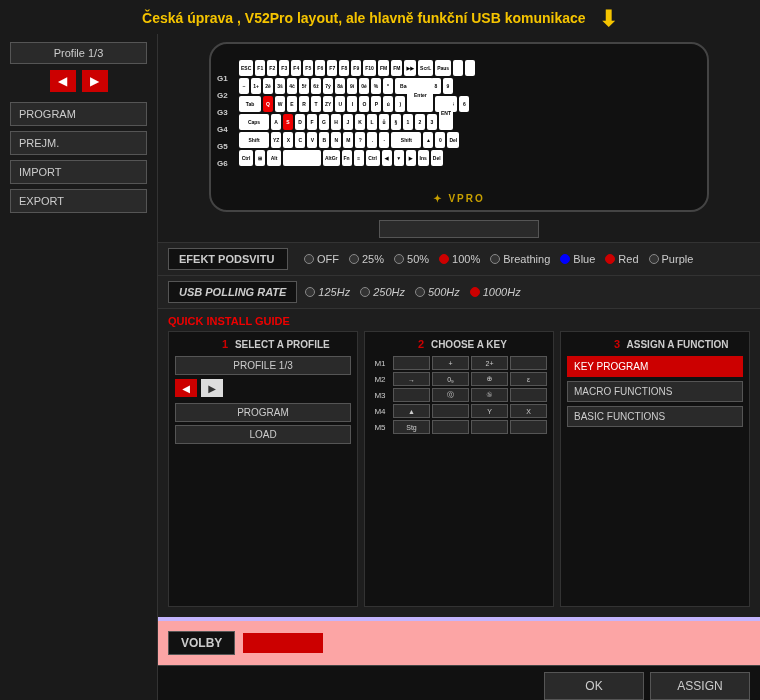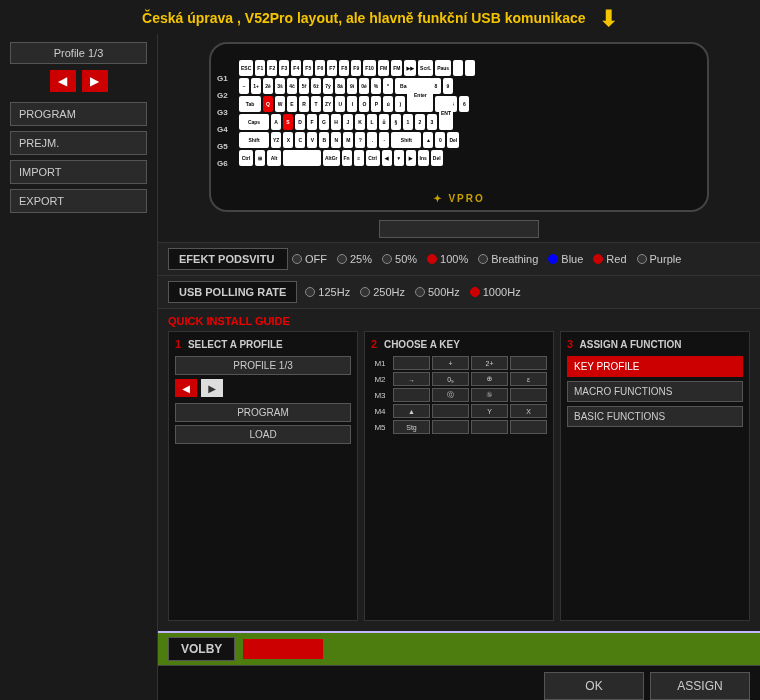--- a/index.html
+++ b/index.html
@@ -228,21 +228,21 @@
     }
 
     
     .effect-row {
       display: flex;
       align-items: center;
       padding: 5px 10px;
       background: #222;
       border-top: 1px solid #333;
       border-bottom: 1px solid #333;
-      gap: 4px;
+      gap: 16px;
     }
 
     .effect-label-box {
       background: #111;
       border: 1px solid #555;
       color: #ccc;
       font-size: 11px;
       font-weight: bold;
       padding: 4px 10px;
       min-width: 120px;
@@ -276,20 +276,21 @@
     .radio-dot.blue-dot { background: #00f; border-color: #00f; }
 
     
     .polling-row {
       display: flex;
       align-items: center;
       padding: 5px 10px;
       background: #222;
       border-bottom: 1px solid #333;
       gap: 8px;
+      font-style: italic;
     }
 
     
     .quick-guide {
       flex: 1;
       padding: 6px 10px;
       background: #1e1e1e;
     }
 
     .guide-title {
@@ -318,20 +319,21 @@
       font-size: 11px;
       font-weight: bold;
       margin-right: 4px;
     }
 
     .col-title {
       color: #ccc;
       font-size: 10px;
       font-weight: bold;
       margin-bottom: 6px;
+      margin-left: 47px;
     }
 
     
     .profile-mini-box {
       background: #2a2a2a;
       border: 1px solid #555;
       padding: 3px 6px;
       color: #ccc;
       font-size: 10px;
       text-align: center;
@@ -405,23 +407,23 @@
     .assign-btn.active-red {
       background: #c00;
       color: white;
       border-color: #c00;
     }
 
     
     .volby-row {
       display: flex;
       align-items: center;
-      padding: 4px 10px;
-      background: #4d7c0f;
-      border-top: 2px solid #c4b5fd;
+      padding: 10px 10px;
+      background: #fca5a5;
+      border-top: 4px solid #c4b5fd;
     }
     .volby-label {
       color: #ccc;
       font-size: 12px;
       font-weight: bold;
       border: 1px solid #555;
       padding: 4px 12px;
       background: #111;
       margin-right: 8px;
     }
@@ -732,21 +734,21 @@
               <div class="mini-key"></div>
             </div>
           </div>
         </div>
 
         <div class="guide-col">
           <div class="col-title">
             <span class="col-number">3</span>
             <span>ASSIGN A FUNCTION</span>
           </div>
-          <button class="assign-btn active-red" style="display:flex;align-items:center;justify-content:space-between;">KEY PROFILE</button>
+          <button class="assign-btn active-red" style="display:flex;align-items:center;justify-content:space-between;">KEY PROGRAM</button>
           <button class="assign-btn">MACRO FUNCTIONS</button>
           <button class="assign-btn">BASIC FUNCTIONS</button>
         </div>
 
       </div>
     </div>
 
     <div class="volby-row">
       <div class="volby-label">VOLBY</div>
       <div class="volby-red-box"></div>

